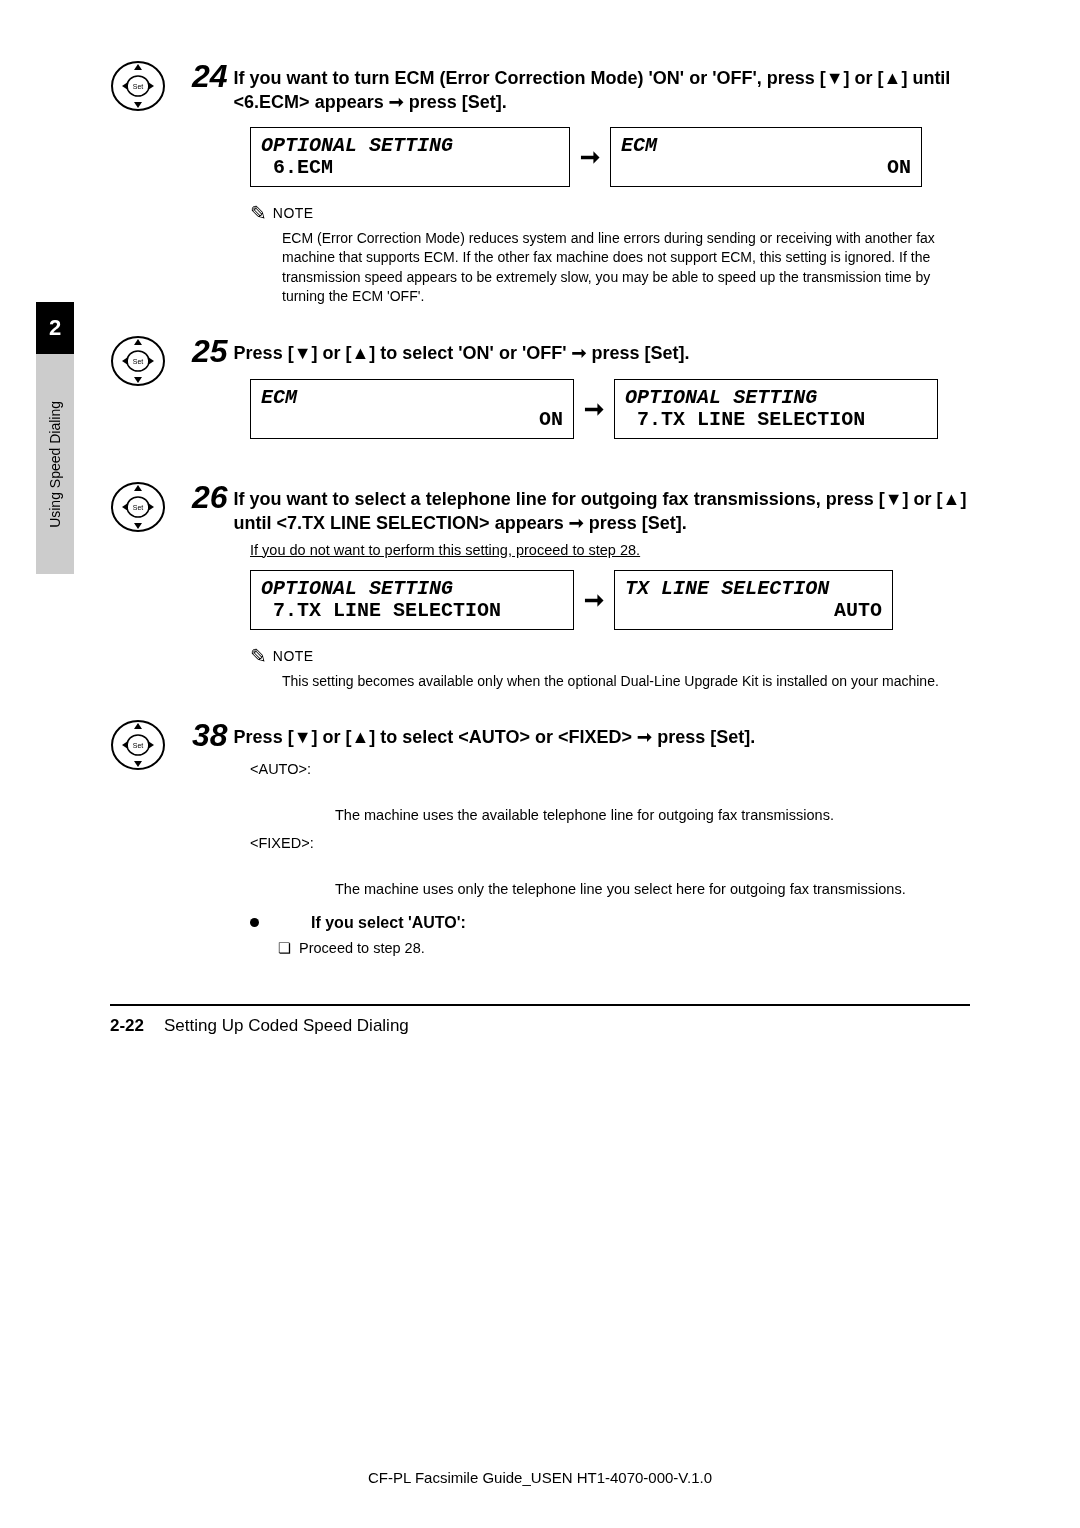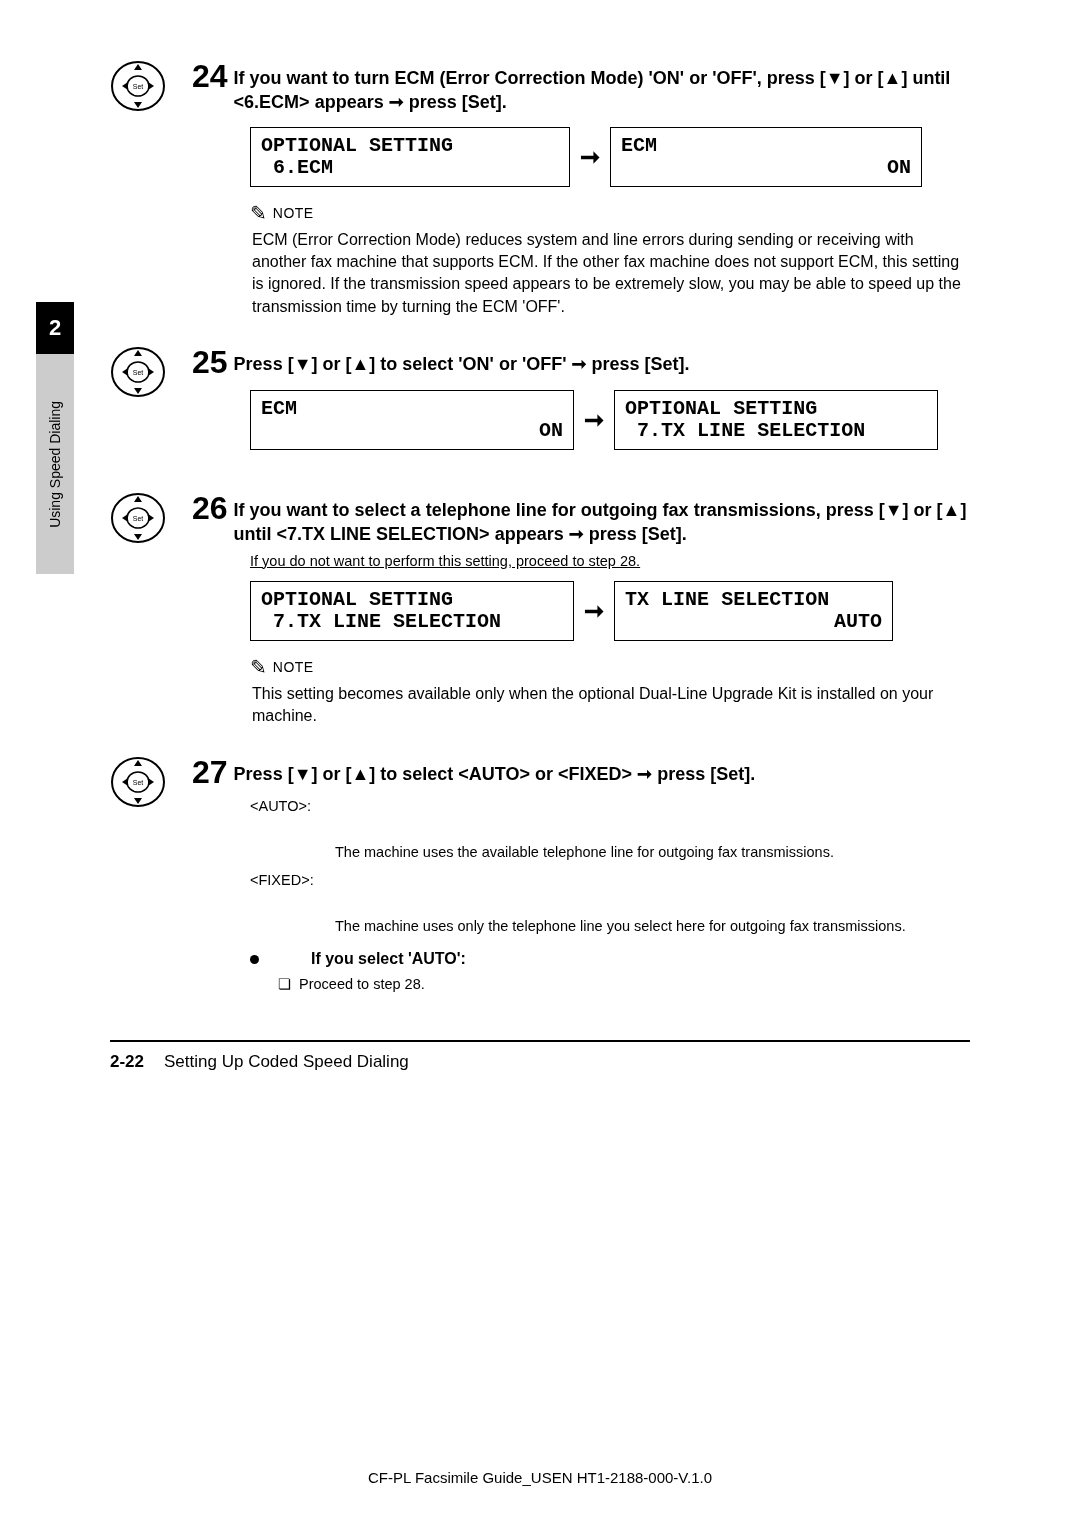--- a/index.html
+++ b/index.html
@@ -3,36 +3,36 @@
 <meta charset="utf-8">
 <style>
   * { box-sizing: border-box; margin: 0; padding: 0; }
   body { width: 1080px; height: 1528px; background: #fff; font-family: Arial, Helvetica, sans-serif; color: #000; position: relative; }
   .page { padding: 60px 110px 0 110px; }
   .section { margin-bottom: 28px; overflow: hidden; }
   .left-col { float: left; width: 82px; }
   .right-col { margin-left: 82px; }
   .set-icon { width: 56px; height: 52px; }
   .step-line { display: flex; align-items: flex-start; }
-  .step-num { font-size: 32px; font-weight: bold; color: #000; margin-right: 6px; line-height: 1; }
+  .step-num { font-size: 32px; font-weight: bold; font-style: italic; color: #000; margin-right: 6px; line-height: 1; }
   .step-text { font-size: 18px; font-weight: bold; line-height: 1.35; padding-top: 6px; }
   .lcd-row { display: flex; align-items: center; margin: 12px 0 14px 58px; }
   .lcd-box { border: 1.5px solid #000; height: 60px; padding: 6px 10px; font-family: "Courier New", monospace; font-size: 20px; font-weight: bold; line-height: 1.1; display: flex; flex-direction: column; justify-content: center; }
-  .lcd-box .line1 { white-space: pre; }
+  .lcd-box .line1 { white-space: pre; font-style: italic; }
   .lcd-box .line2 { white-space: pre; }
   .lcd-arrow { font-size: 24px; font-weight: bold; margin: 0 10px; }
   .wide1 { width: 320px; }
   .wide2 { width: 312px; }
   .wide3 { width: 324px; }
   .wide4 { width: 324px; }
   .wide5 { width: 279px; }
   .note-row { margin-left: 58px; margin-top: 4px; display: flex; align-items: center; }
   .pencil { font-size: 20px; margin-right: 6px; }
   .note-label { font-size: 14px; letter-spacing: 0.5px; }
-  .note-body { margin-left: 60px; font-size: 16px; line-height: 1.4; margin-top: 4px; }
+  .note-body { margin-left: 90px; font-size: 14px; line-height: 1.4; margin-top: 4px; }
   .body-text { margin-left: 58px; font-size: 14.5px; margin-top: 6px; text-decoration: underline; }
   .opt-list { margin-left: 58px; font-size: 14.5px; margin-top: 10px; }
   .opt-row { display: flex; margin-bottom: 10px; }
   .opt-label { width: 85px; }
   .opt-desc { flex: 1; line-height: 1.4; margin-top: 44px; }
   .bullet-row { margin-left: 58px; margin-top: 14px; display: flex; align-items: center; gap: 42px; }
   .bullet-dot { width: 9px; height: 9px; background: #000; border-radius: 50%; margin-right: 10px; }
   .bullet-text { font-size: 16px; font-weight: bold; }
   .sub-row { margin-left: 86px; margin-top: 8px; font-size: 14.5px; display: flex; }
   .sub-mark { margin-right: 8px; }
@@ -177,21 +177,21 @@
         <ellipse cx="28" cy="26" rx="11" ry="10" fill="none" stroke="#000" stroke-width="1.5"></ellipse>
         <text x="28" y="29" font-size="7" text-anchor="middle" font-family="Arial">Set</text>
         <polygon points="28,4 24,10 32,10" fill="#000"></polygon>
         <polygon points="28,48 24,42 32,42" fill="#000"></polygon>
         <polygon points="12,26 18,22 18,30" fill="#000"></polygon>
         <polygon points="44,26 38,22 38,30" fill="#000"></polygon>
       </svg>
     </div>
     <div class="right-col">
       <div class="step-line">
-        <span class="step-num">27</span>
+        <span class="step-num">38</span>
         <span class="step-text">
           <span>Press [</span><span>▼</span><span>] or [</span><span>▲</span><span>] to select &lt;AUTO&gt; or &lt;FIXED&gt; </span><span>➞</span><span> press [Set].</span>
         </span>
       </div>
       <div class="opt-list">
         <div class="opt-row">
           <div class="opt-label">&lt;AUTO&gt;:</div>
           <div class="opt-desc">The machine uses the available telephone line for outgoing fax transmissions.</div>
         </div>
         <div class="opt-row">
@@ -211,13 +211,13 @@
   </div>
 
   <div class="footer-line"></div>
   <div class="footer">
     <span class="page-num">2-22</span>
     <span>Setting Up Coded Speed Dialing</span>
   </div>
 
 </div>
 
-<div class="bottom-center">CF-PL Facsimile Guide_USEN HT1-2188-000-V.1.0</div>
+<div class="bottom-center">CF-PL Facsimile Guide_USEN HT1-4070-000-V.1.0</div>
 
 </body></html>

